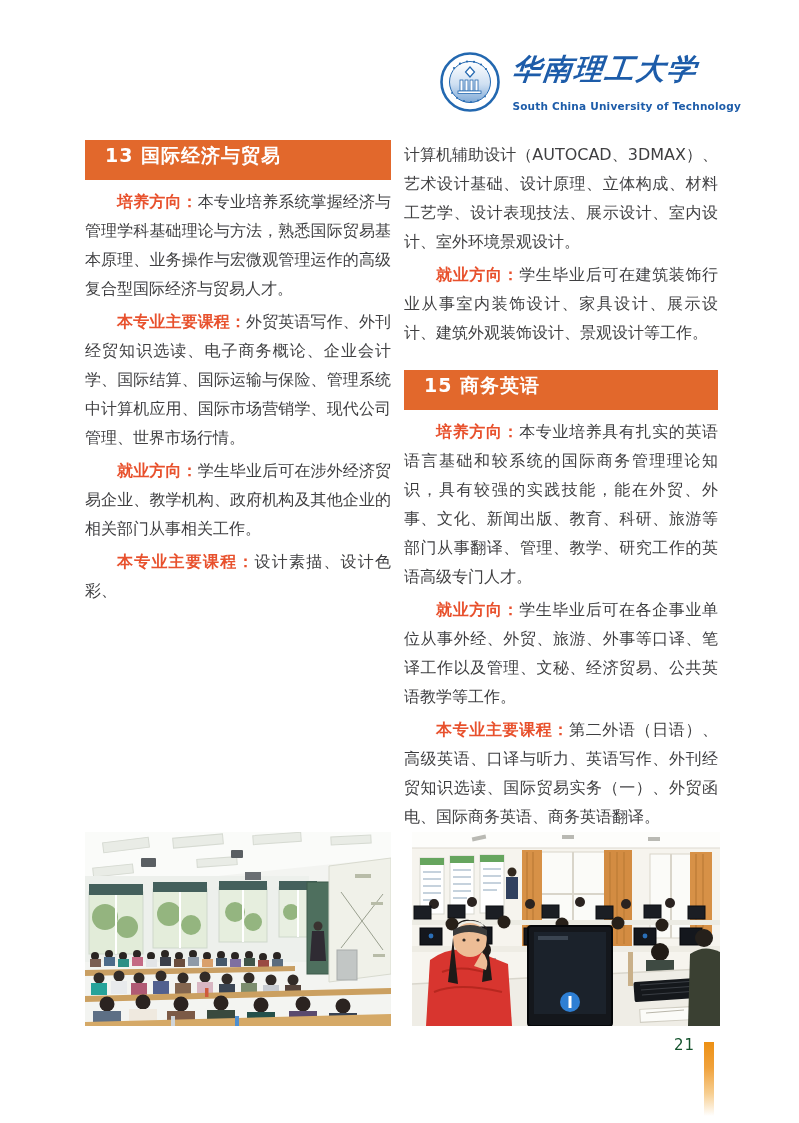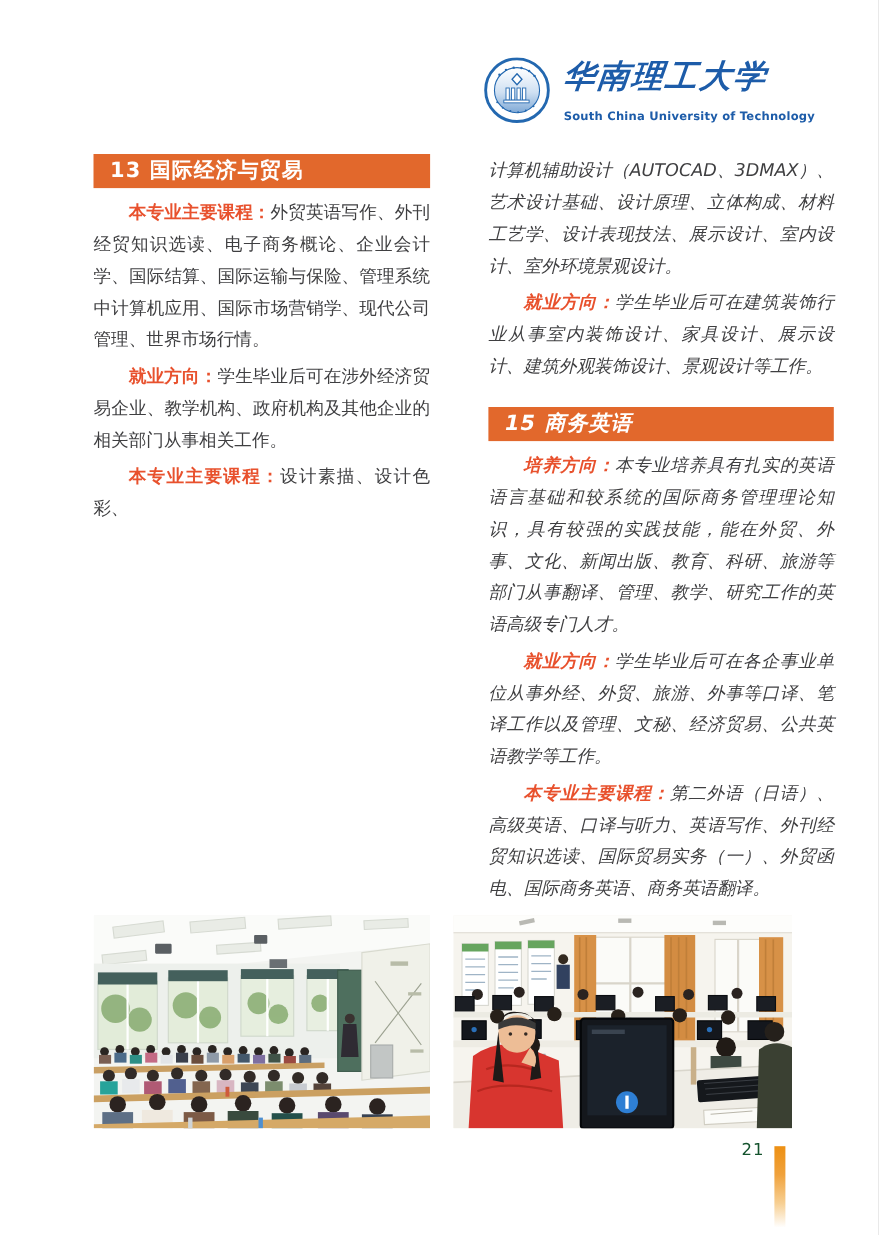--- a/index.html
+++ b/index.html
@@ -25,26 +25,26 @@
     color:#1d5ca9;transform:skewX(-6deg);
     white-space:nowrap;
   }
   .logo-en{
     font-size:10.5px;font-weight:bold;color:#1d5ca9;
     letter-spacing:0.2px;margin-top:15px;white-space:nowrap;
   }
   
   .col{position:absolute;top:140px;}
   .col-left{left:85px;width:306px;}
-  .col-right{left:444px;width:314px;font-style:italic;}
+  .col-right{left:404px;width:314px;}
   .sec-bar{
     background:#e2682c;color:#ffffff;
-    height:31px;line-height:31px;
+    height:40px;line-height:31px;
     font-size:19px;font-weight:bold;
-    padding-left:15px;letter-spacing:1px;
+    padding-left:20px;letter-spacing:1px;
     margin-bottom:7px;
   }
   .sec-gap{margin-top:23px;}
   p.body{
     margin:0 0 4px 0;
     font-size:16px;line-height:29px;
     color:#3f3f41;
     text-align:justify;
     text-indent:32px;
   }
@@ -111,20 +111,21 @@
     <div class="logo-names">
       <div class="logo-cn">华南理工大学</div>
       <div class="logo-en">South China University of Technology</div>
     </div>
   </div>
 
   <div class="col col-left">
 
     <div class="sec-bar">13 国际经济与贸易</div>
 
+    <p class="body"><span class="lbl">培养方向：</span><span>本专业培养系统掌握经济与管理学科基础理论与方法，熟悉国际贸易基本原理、业务操作与宏微观管理运作的高级复合型国际经济与贸易人才。</span></p>
 
     <p class="body"><span class="lbl">本专业主要课程：</span><span>外贸英语写作、外刊经贸知识选读、电子商务概论、企业会计学、国际结算、国际运输与保险、管理系统中计算机应用、国际市场营销学、现代公司管理、世界市场行情。</span></p>
 
     <p class="body"><span class="lbl">就业方向：</span><span>学生毕业后可在涉外经济贸易企业、教学机构、政府机构及其他企业的相关部门从事相关工作。</span></p>
 
 
 
     <p class="body"><span class="lbl">本专业主要课程：</span><span>设计素描、设计色彩、</span></p>
   </div>
 

